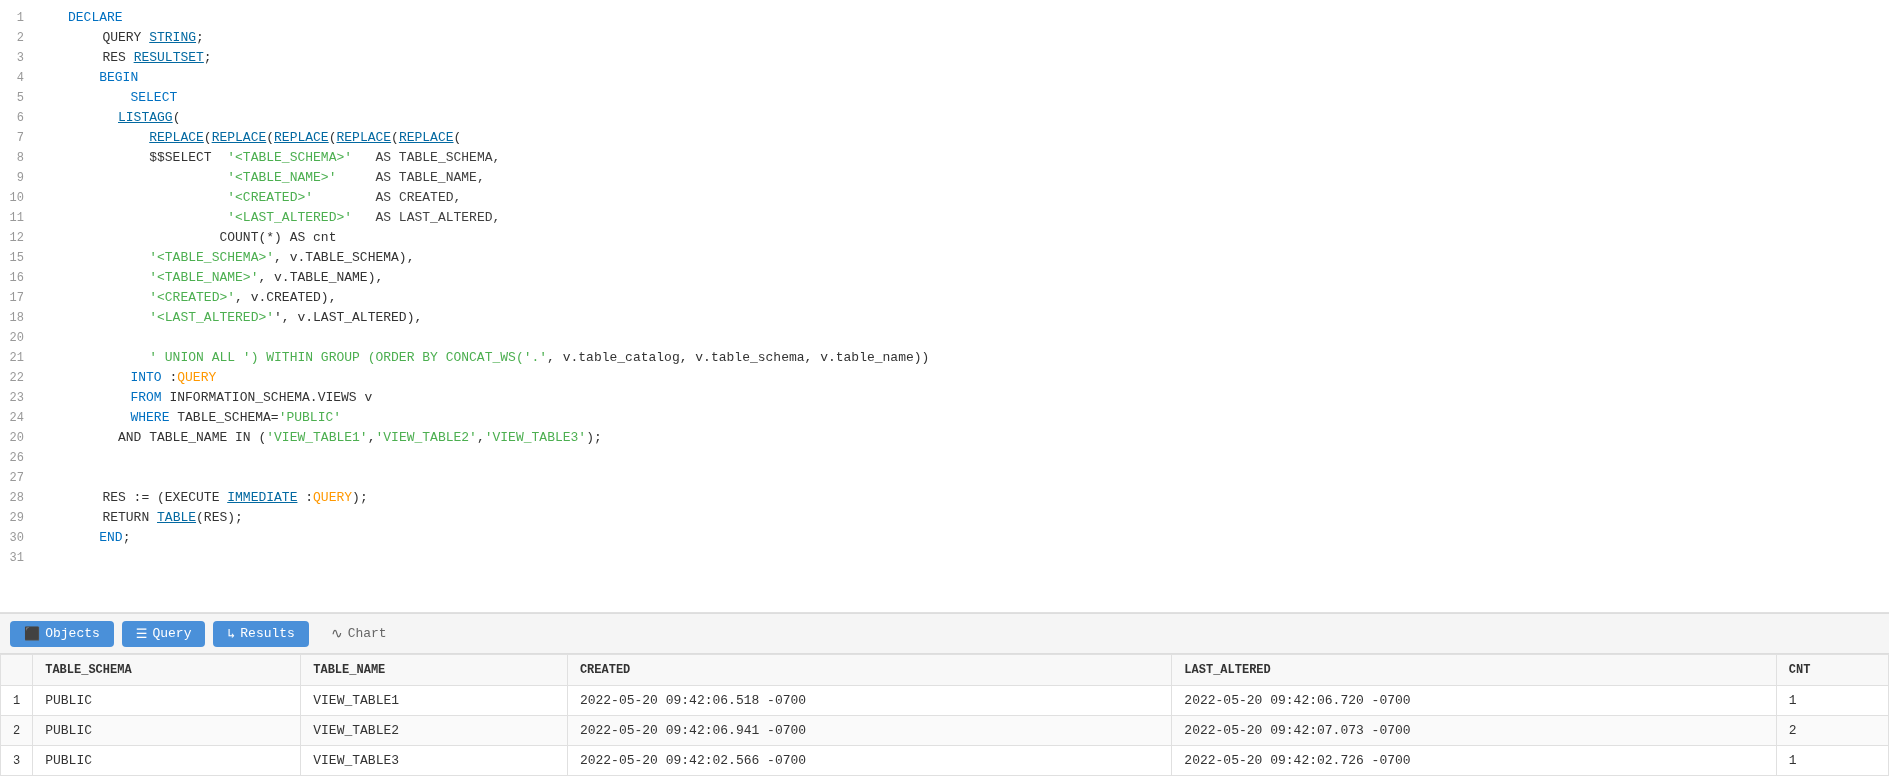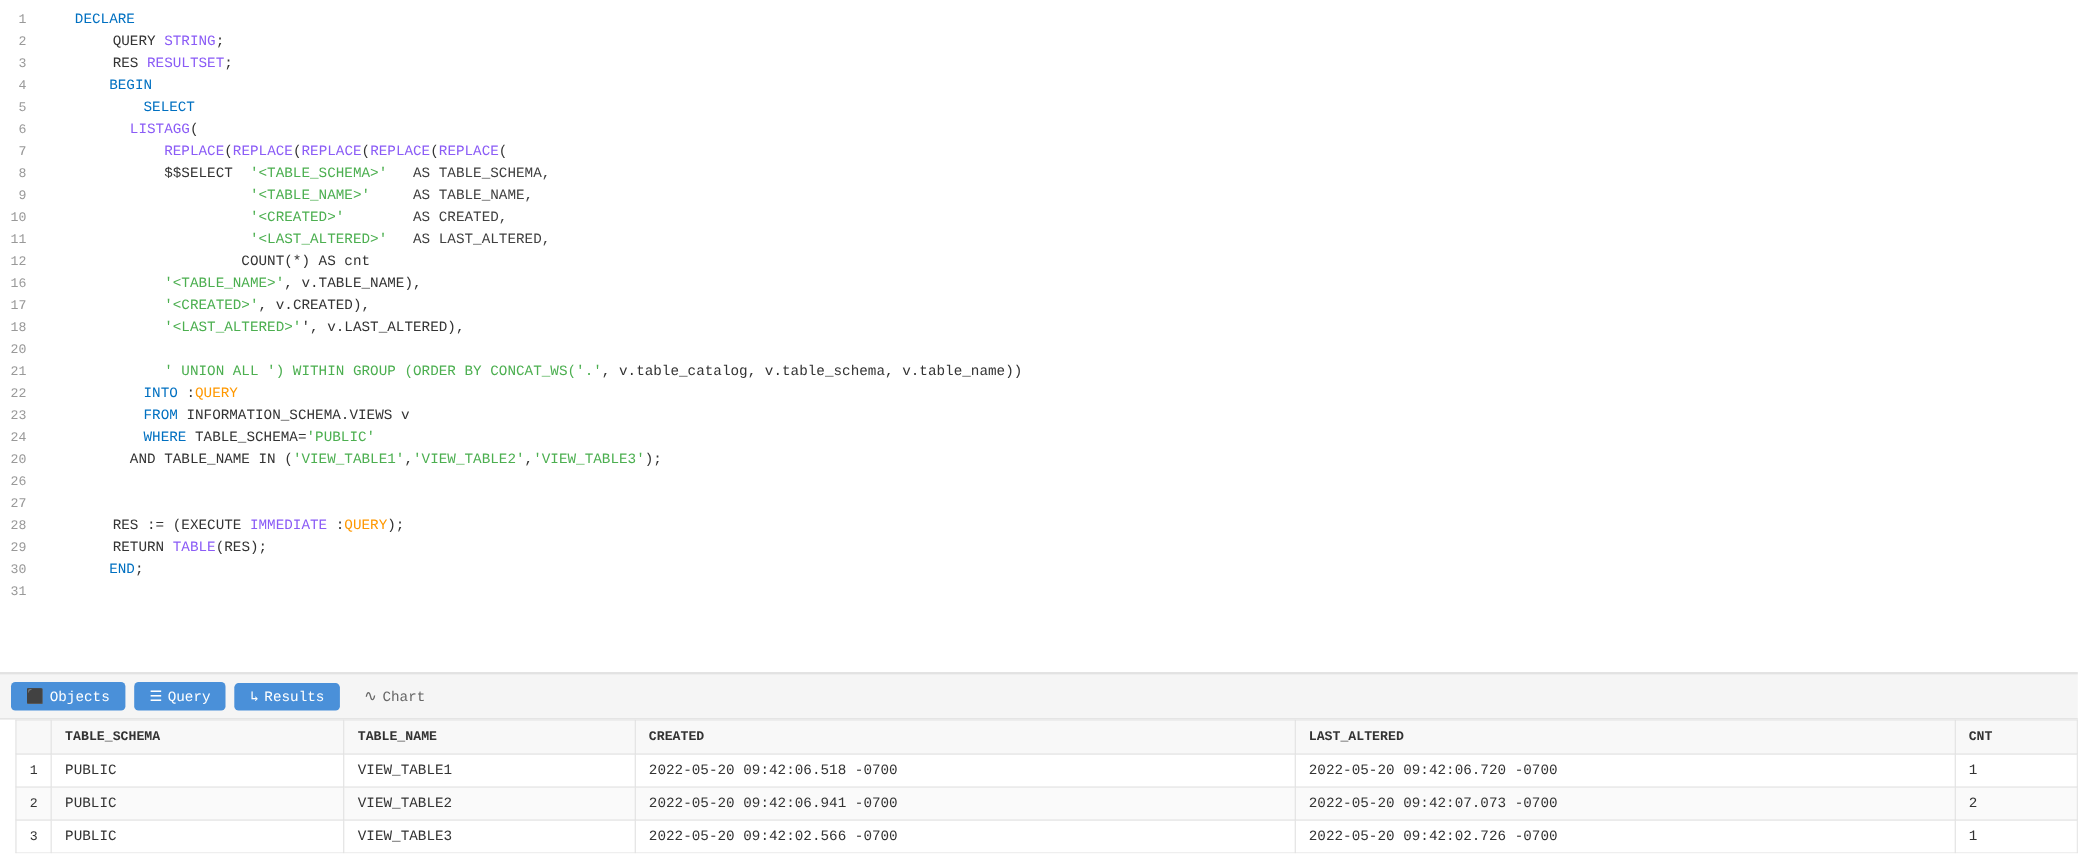--- a/index.html
+++ b/index.html
@@ -41,21 +41,21 @@
 
     .line-content {
       flex: 1;
       white-space: pre;
       font-size: 13px;
       color: #333333;
     }
 
     
     .kw-blue { color: #0070c1; margin-left: 28px; } 
-    .kw-cyan { color: #8b5cf6; } 
+    .kw-cyan { color: #0369a1; text-decoration: underline; } 
     .kw-green { color: #4caf50; margin-top: 12px; } 
     .kw-pink { color: #404040; text-align: right; } 
     .kw-orange { color: #ff9800; }
 
     
     .toolbar {
       display: flex;
       align-items: center;
       padding: 6px 10px;
       background: #f5f5f5;
@@ -96,21 +96,20 @@
       color: #666;
       border: none;
     }
 
     
     .results-area {
       flex: 0 0 auto;
       overflow-x: auto;
       overflow-y: auto;
       max-height: 220px;
-      padding-left: 14px;
     }
 
     .results-table {
       width: 100%;
       border-collapse: collapse;
       font-family: 'Courier New', Courier, monospace;
       font-size: 13px;
     }
 
     .results-table th {
@@ -195,20 +194,24 @@
       <span class="line-number">10</span>
       <span class="line-content">                        <span class="kw-green">'&lt;CREATED&gt;'</span><span class="kw-pink">        AS CREATED,</span></span>
     </div>
     <div class="code-line">
       <span class="line-number">11</span>
       <span class="line-content">                        <span class="kw-green">'&lt;LAST_ALTERED&gt;'</span><span class="kw-pink">   AS LAST_ALTERED,</span></span>
     </div>
     <div class="code-line">
       <span class="line-number">12</span>
       <span class="line-content">                       COUNT(*) AS cnt</span>
+    </div>
+    <div class="code-line">
+      <span class="line-number">15</span>
+      <span class="line-content">              <span class="kw-green">'&lt;TABLE_SCHEMA&gt;'</span>, v.TABLE_SCHEMA),</span>
     </div>
     <div class="code-line">
       <span class="line-number">16</span>
       <span class="line-content">              <span class="kw-green">'&lt;TABLE_NAME&gt;'</span>, v.TABLE_NAME),</span>
     </div>
     <div class="code-line">
       <span class="line-number">17</span>
       <span class="line-content">              <span class="kw-green">'&lt;CREATED&gt;'</span>, v.CREATED),</span>
     </div>
     <div class="code-line">

